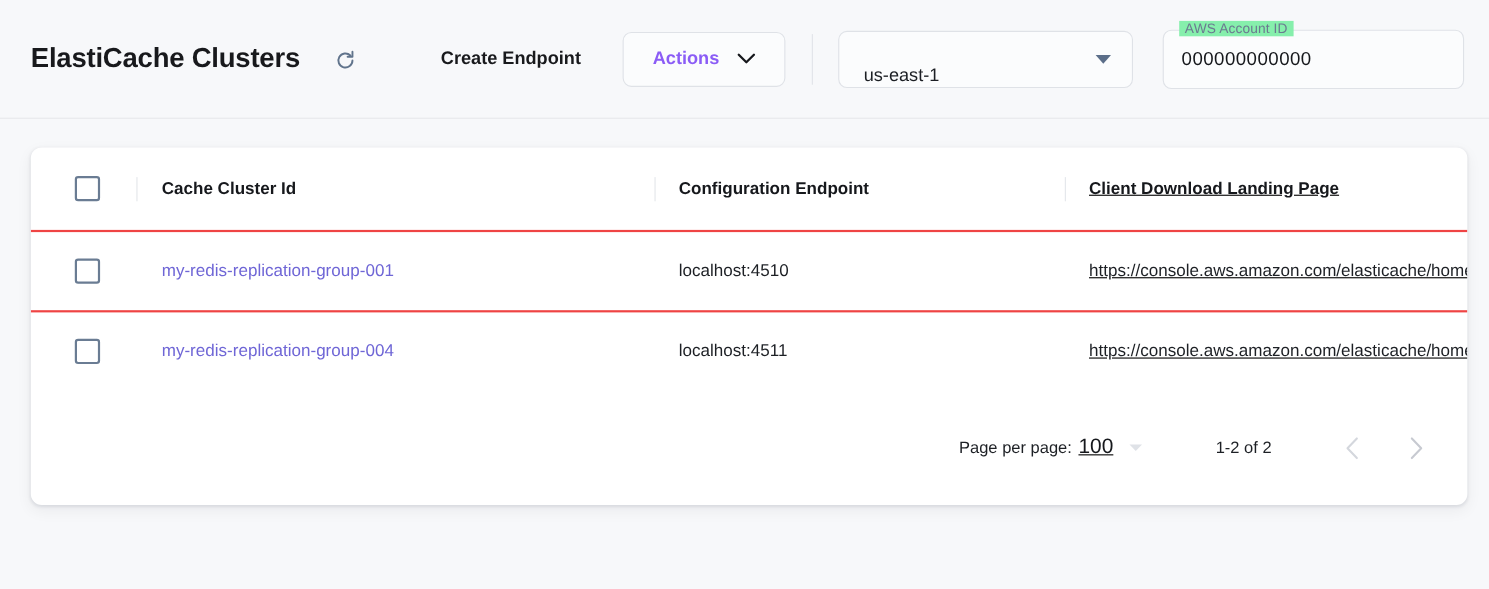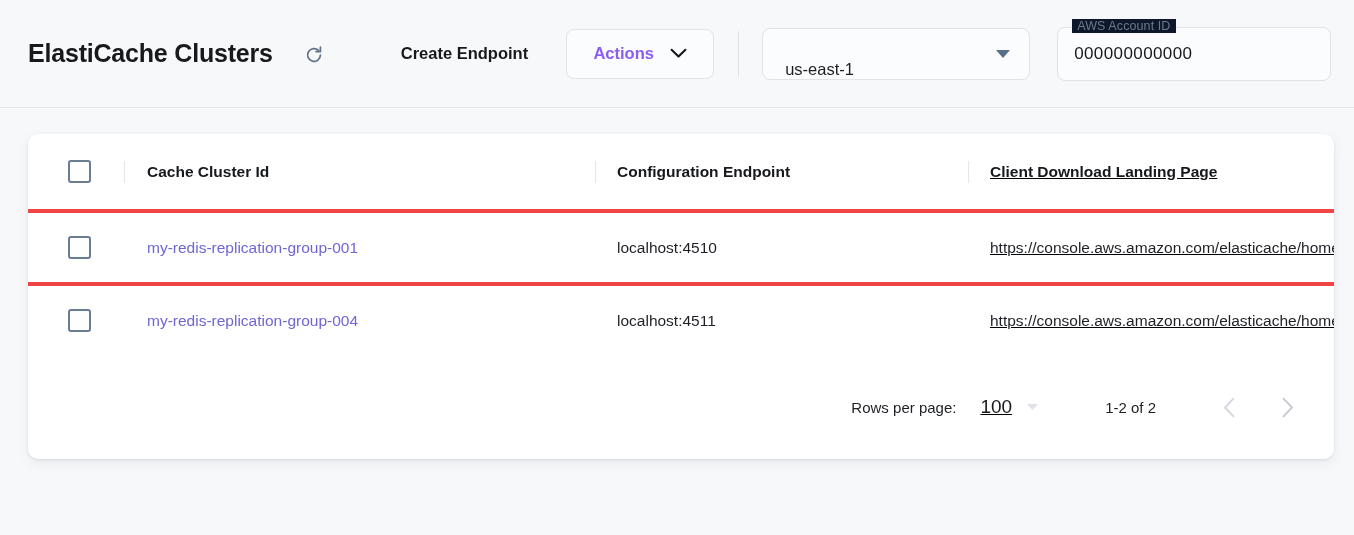--- a/index.html
+++ b/index.html
@@ -90,21 +90,21 @@
     width: 274px; height: 54px;
     border: 1px solid #dfe2e7;
     border-radius: 8px;
     background: #fbfcfd;
     display: flex; align-items: center;
     padding: 0 16px;
   }
   .account-legend {
     position: absolute;
     top: -9px; left: 14px;
-    background: #0f172a;
+    background: #86efac;
     padding: 0 5px;
     font-size: 12.5px;
     color: #6b7a90;
     letter-spacing: 0.1px;
   }
   .account-value {
     font-size: 17px;
     color: #16181c;
     letter-spacing: 0.4px;
     border: none; background: transparent; outline: none;
@@ -122,21 +122,21 @@
     box-shadow: 0 1px 3px rgba(16,24,40,0.09), 0 5px 14px rgba(16,24,40,0.055);
     overflow: hidden;
   }
 
   .tbl { width: 100%; }
   .row {
     display: flex;
     align-items: center;
   }
   .row-head { height: 75px; }
-  .row-body { height: 73px; border-top: 4px solid #ef4444; }
+  .row-body { height: 73px; border-top: 2px solid #ef4444; }
 
   .c-check {
     width: 96px;
     display: flex; align-items: center; justify-content: center;
     padding-left: 6px;
   }
   .checkbox {
     width: 23px; height: 23px;
     border: 2px solid #6a7c93;
     border-radius: 3px;
@@ -184,21 +184,21 @@
     height: 104px;
     display: flex;
     align-items: center;
     justify-content: flex-end;
     padding-right: 26px;
     gap: 0;
   }
   .rpp-label { font-size: 15px; color: #1d2025; white-space: nowrap; }
   .rpp-select {
     display: flex; align-items: center; gap: 14px;
-    margin-left: 24px; cursor: pointer; text-decoration: underline;
+    margin-left: 6px; cursor: pointer; text-decoration: underline;
   }
   .rpp-value { font-size: 19px; color: #16181c; }
   .range-label { font-size: 15px; color: #1d2025; margin-left: 66px; white-space: nowrap; }
   .pager-btn {
     width: 42px; height: 42px;
     display: flex; align-items: center; justify-content: center;
     background: none; border: none; cursor: pointer;
   }
   .pager-prev { margin-left: 52px; }
   .pager-next { margin-left: 16px; }
@@ -295,21 +295,21 @@
         <div class="c-endpt">
           <span class="td">localhost:4511</span>
         </div>
         <div class="col-sep" style="background:transparent"></div>
         <div class="c-land">
           <span class="td-url">https://console.aws.amazon.com/elasticache/home</span>
         </div>
       </div>
 
       <div class="tfoot">
-        <span class="rpp-label">Rows per page:</span>
+        <span class="rpp-label">Page per page:</span>
         <div class="rpp-select">
           <span class="rpp-value">100</span>
           <svg width="13" height="8" viewBox="0 0 13 8">
             <path d="M0.8 1h11.4L6.5 7z" fill="#dfe2e7"></path>
           </svg>
         </div>
         <span class="range-label">1-2 of 2</span>
         <button class="pager-btn pager-prev" aria-label="previous page">
           <svg width="13" height="21" viewBox="0 0 13 21" fill="none">
             <path d="M10.5 1.6L2 10.5l8.5 8.9" stroke="#d4d7dd" stroke-width="1.9" stroke-linecap="round" stroke-linejoin="round"></path>

